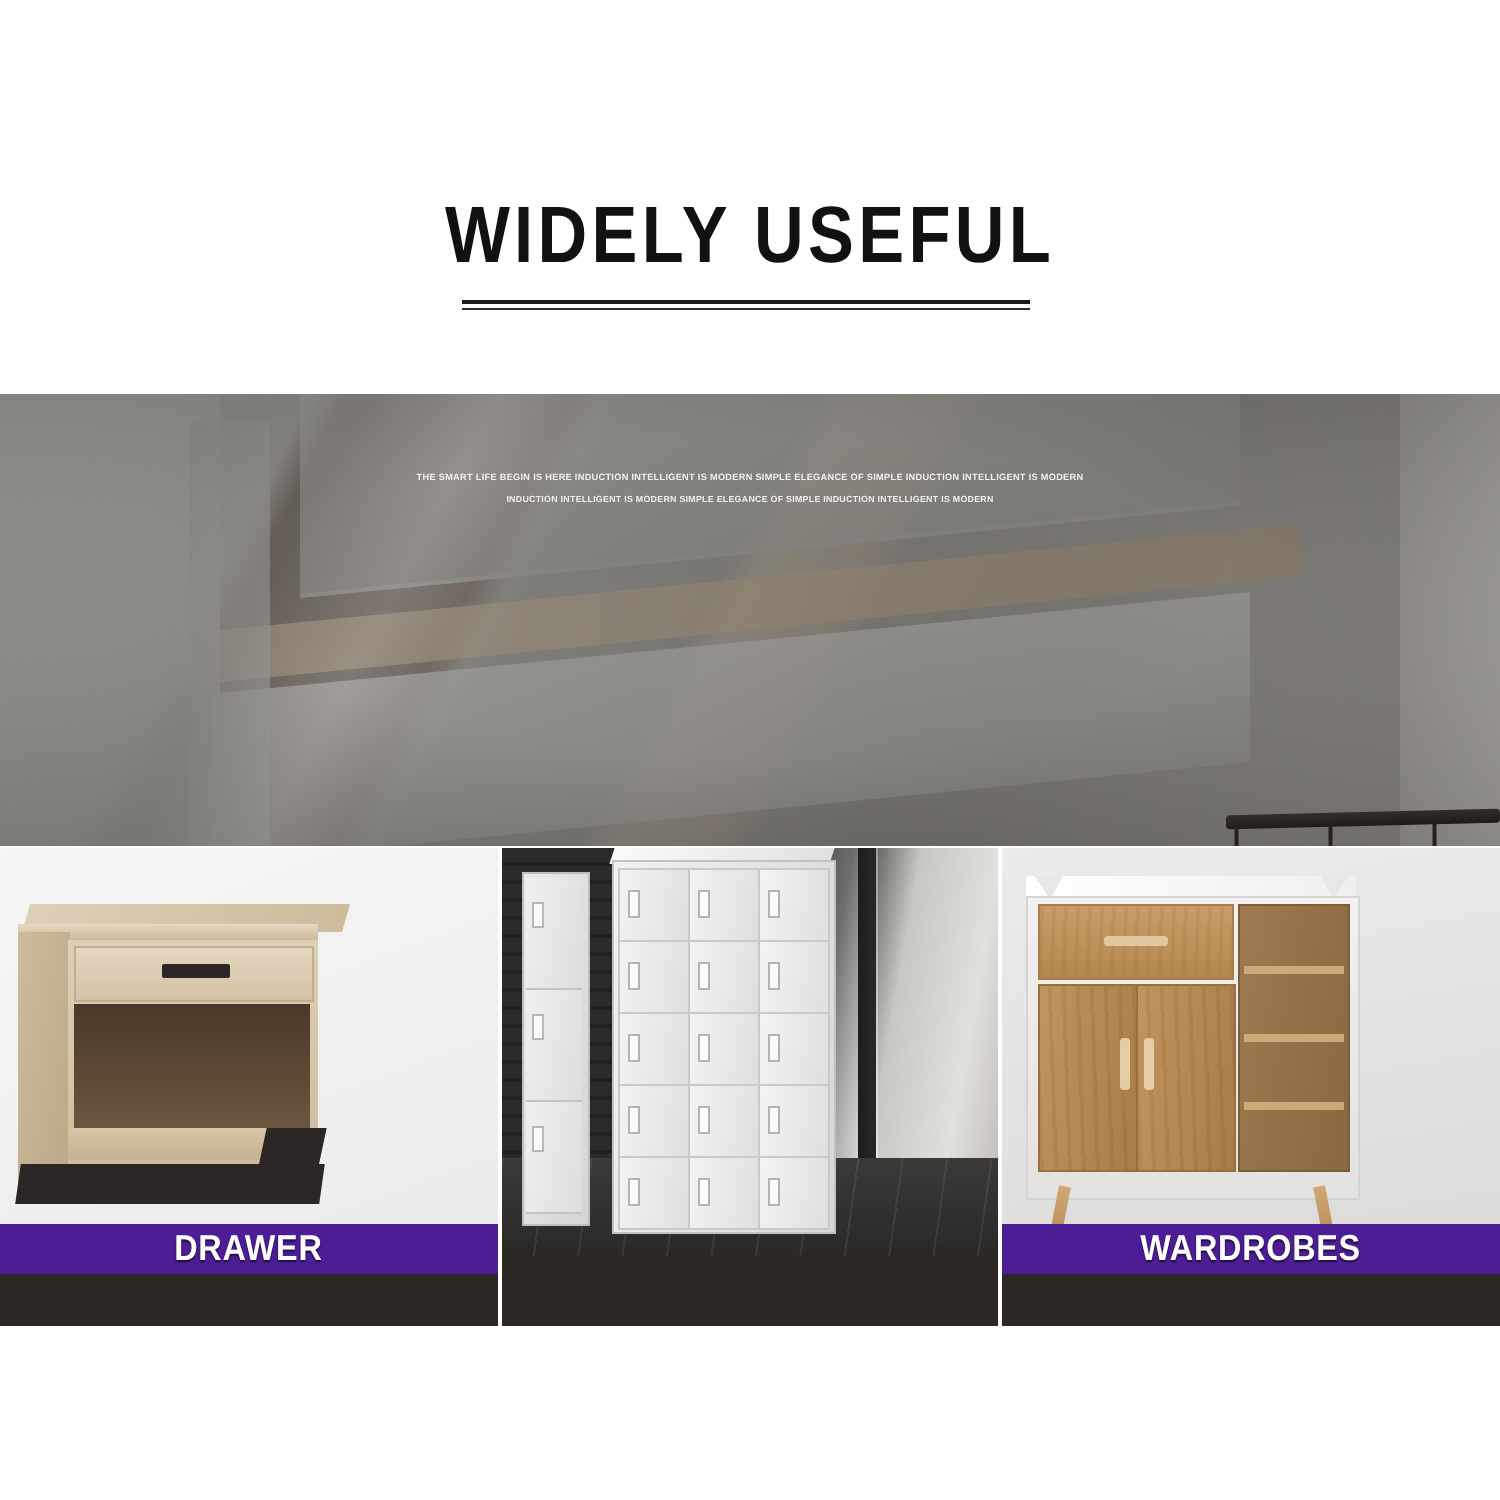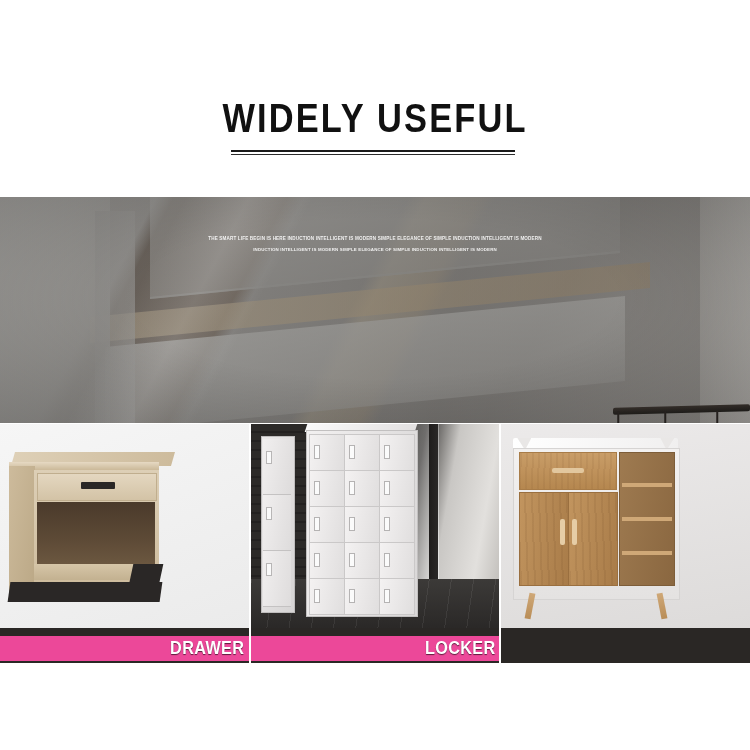--- a/index.html
+++ b/index.html
@@ -197,27 +197,27 @@
   .panel:last-child { border-right: none; }
   .panel-img {
     position: absolute;
     left: 0; top: 0;
     width: 100%;
     height: 204px;
     overflow: hidden;
   }
   .panel-label-bar {
     position: absolute;
-    left: 0; top: 212px;
+    left: 0; top: 188px;
     width: 100%;
     height: 25px;
-    background: #ec4899;
+    background: #4c1d95;
     display: flex;
     align-items: center;
-    justify-content: flex-end;
+    justify-content: center;
   }
   .panel-label {
     color: #ffffff;
     font-family: "Liberation Sans", sans-serif;
     font-weight: 700;
     font-size: 18px;
     letter-spacing: .4px;
     transform: scaleX(0.9);
     white-space: nowrap;
     text-shadow: 0 1px 1px rgba(0,0,0,.6);
@@ -572,23 +572,20 @@
         <div class="cell" style="left:2px;  top:147px">
             <div class="h"></div>
           </div>
         <div class="cell" style="left:37px; top:147px">
             <div class="h"></div>
           </div>
         <div class="cell" style="left:72px; top:147px">
             <div class="h"></div>
           </div>
       </div>
-    </div>
-    <div class="panel-label-bar">
-      <span class="panel-label">LOCKER</span>
     </div>
     <div class="panel-foot"></div>
   </div>
 
   <div class="panel" id="panel-wardrobes">
     <div class="panel-img">
       <div class="wd">
         <div class="wd-top"></div>
         <div class="wd-case"></div>
         <div class="wd-shelves">
@@ -602,16 +599,19 @@
         <div class="wd-door left">
           <div class="h"></div>
         </div>
         <div class="wd-door right">
           <div class="h"></div>
         </div>
         <div class="wd-leg l"></div>
         <div class="wd-leg r"></div>
       </div>
     </div>
+    <div class="panel-label-bar">
+      <span class="panel-label">WARDROBES</span>
+    </div>
     <div class="panel-foot"></div>
   </div>
 
 </div>
 
 </body></html>

